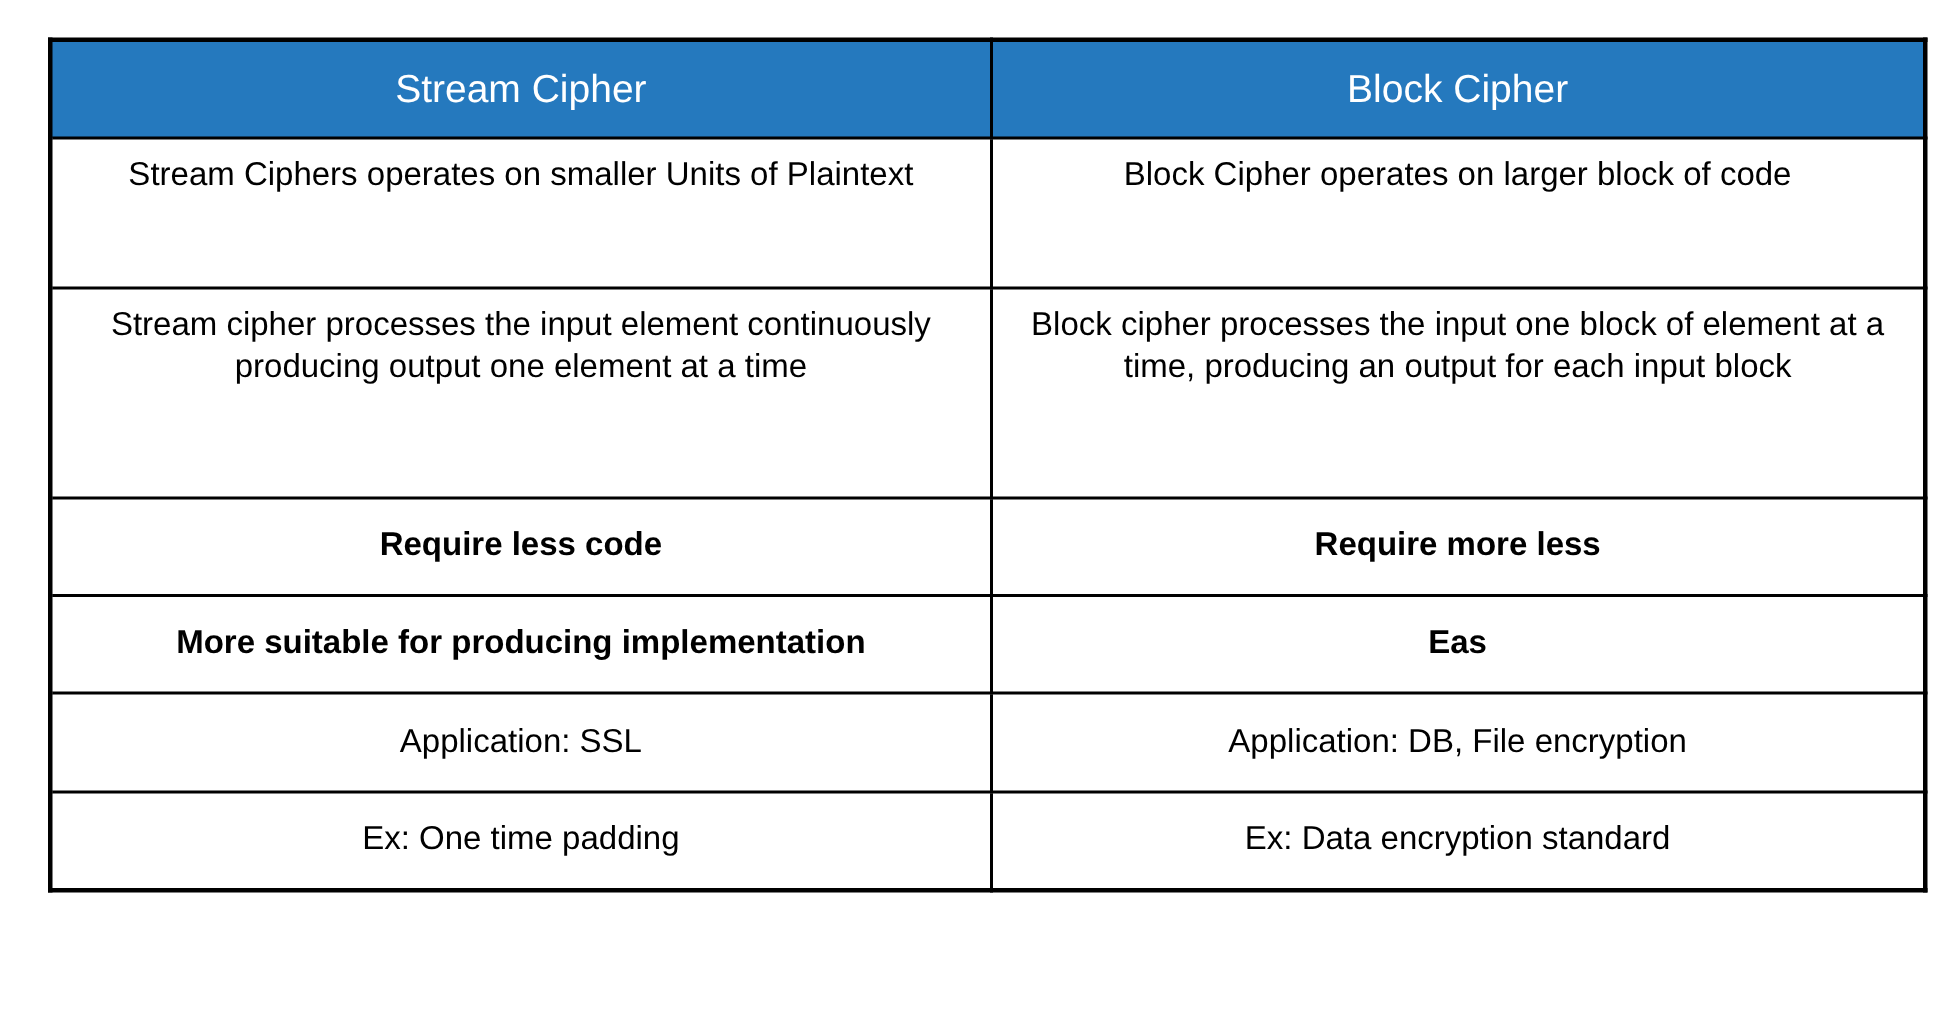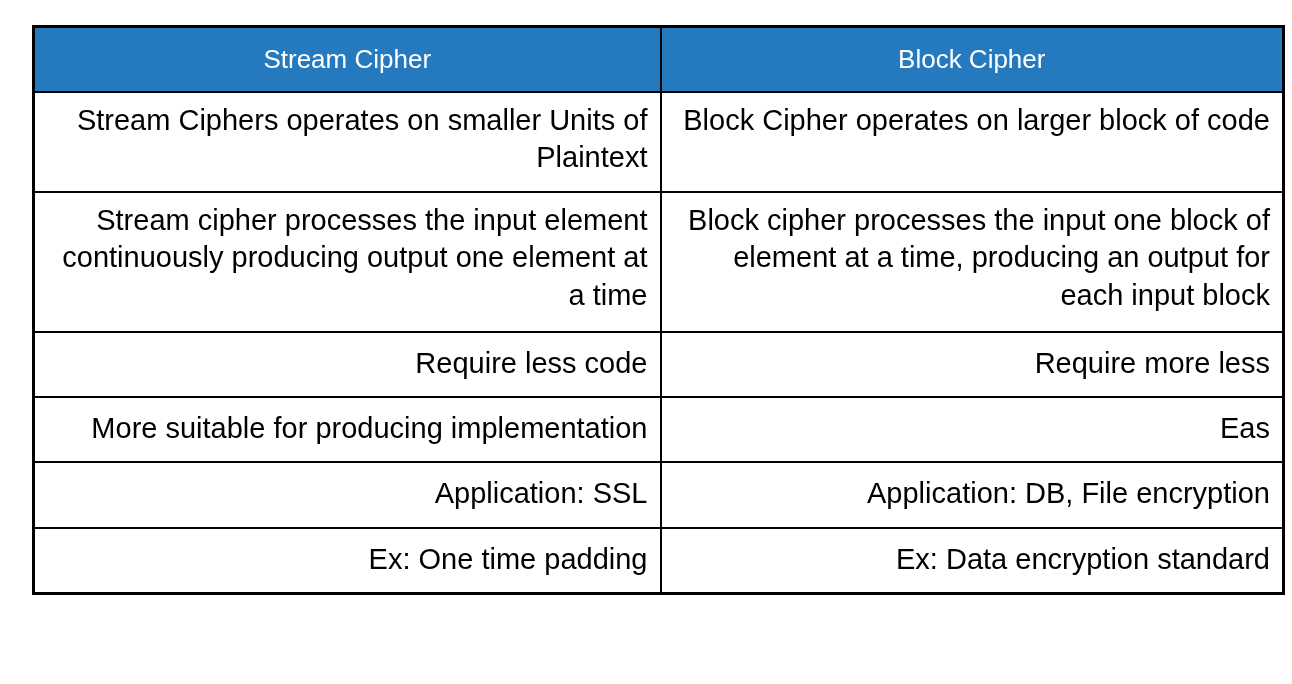--- a/index.html
+++ b/index.html
@@ -48,31 +48,31 @@
     font-weight: normal;
     line-height: 1.2;
     height: 65px;
     padding: 4px 10px;
   }
 
   
   tbody td.body-cell {
     background: #ffffff;
     color: #000000;
-    text-align: right;
-    font-size: 29px;
+    text-align: center;
+    font-size: 22px;
     font-weight: normal;
     line-height: 1.30;
     padding: 9px 12px 10px 12px;
   }
 
   tbody tr.row-h100 td { height: 100px; }
   tbody tr.row-h70  td { height: 70px;  }
   tbody tr.row-h140 td { height: 140px; }
-  tbody tr.row-h65  td { height: 65px;  }
+  tbody tr.row-h65  td { height: 65px; font-weight: bold;  }
   tbody tr.row-h66  td { height: 66px;  }
 
   tbody tr.row-h100 td.body-cell,
   tbody tr.row-h140 td.body-cell { vertical-align: top; }
 </style>
 </head>
 <body>
 
 <div id="comparison-table-wrap">
   <table class="comparison-table">

